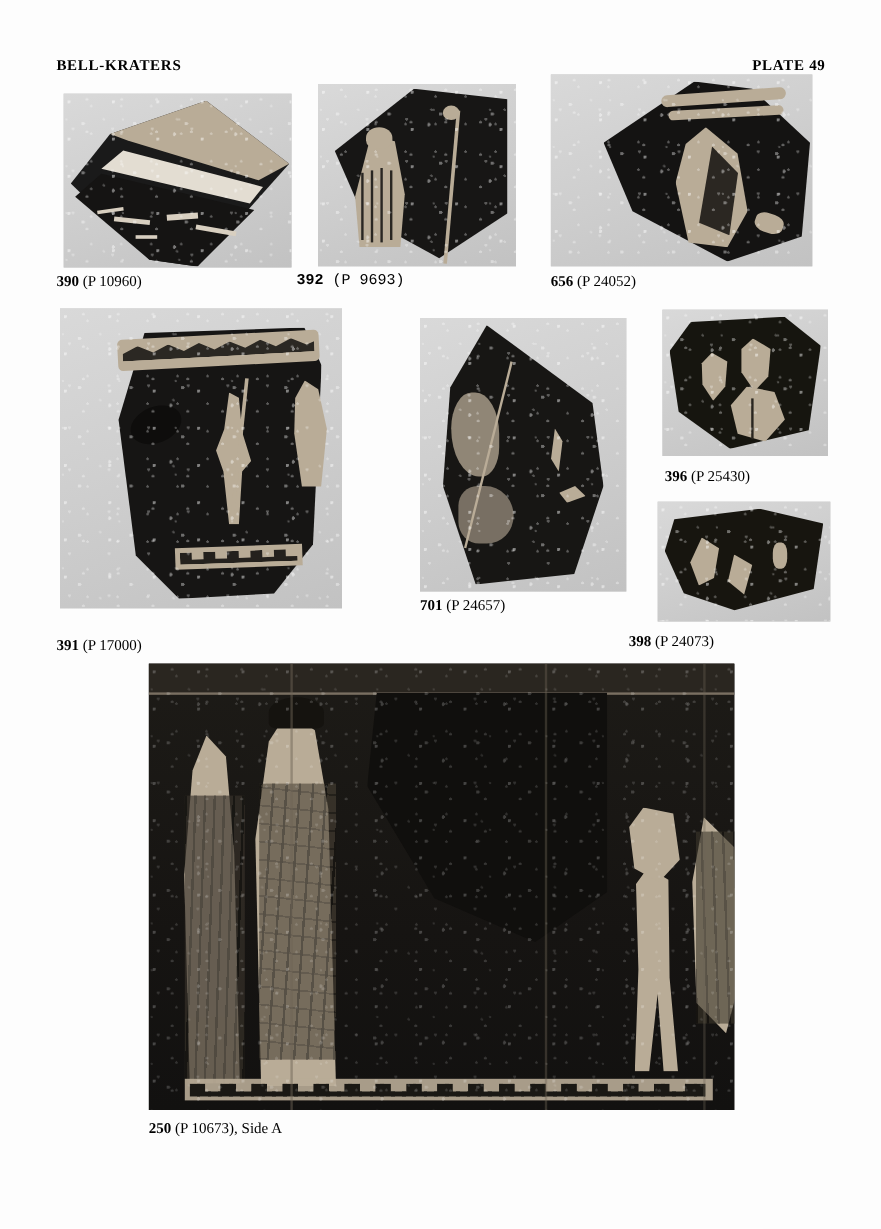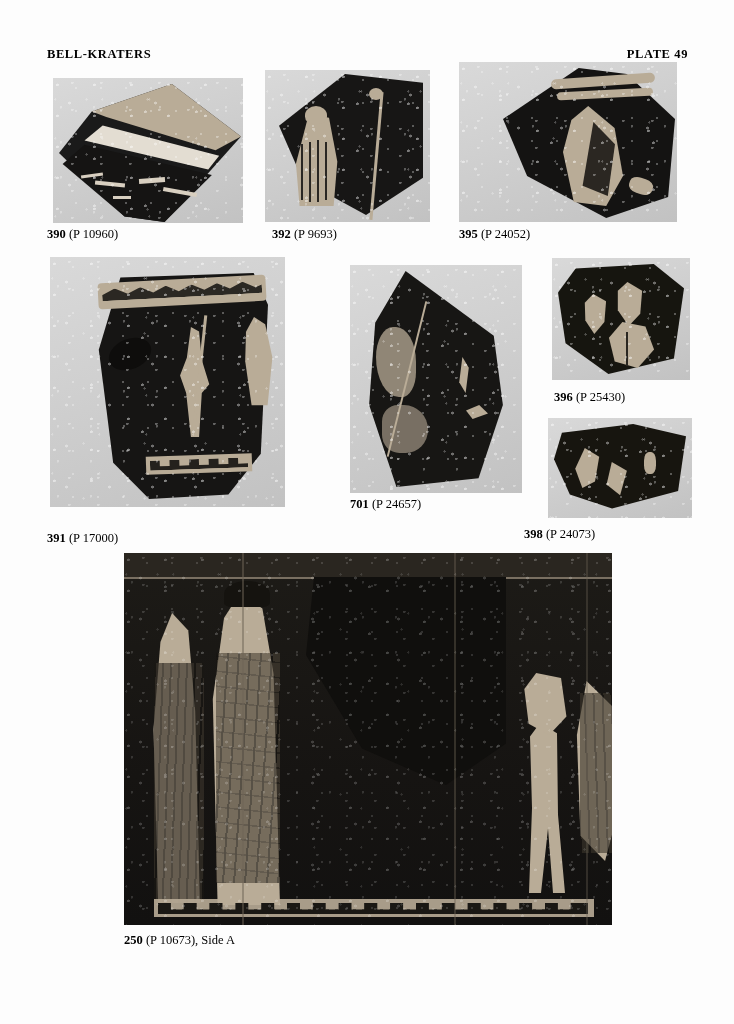--- a/index.html
+++ b/index.html
@@ -82,21 +82,21 @@
     background: #d8cfc0;
   }
   .glaze {
     position: absolute;
     background: #0d0c0b;
   }
   .ochre { background: #b9ac97; }
 
   
   .cap390 { left: 47px;  top: 227px; }
-  .cap392 { left: 272px; top: 227px; }
+  .cap392 { left: 247px; top: 227px; font-family: Liberation Mono, monospace; }
   .cap395 { left: 459px; top: 227px; }
   .cap391 { left: 47px;  top: 531px; }
   .cap393 { left: 350px; top: 497px; }
   .cap396 { left: 554px; top: 390px; }
   .cap398 { left: 524px; top: 527px; }
   .cap399 { left: 124px; top: 933px; }
 </style>
 </head>
 <body>
 
@@ -160,21 +160,21 @@
     <div class="glaze ochre" style="left:98px; top:28px; width:96px; height:8px; border-radius:5px; transform:rotate(-3deg);"></div>
 
     <div class="glaze ochre" style="left:104px; top:44px; width:60px; height:100px;
                 clip-path: polygon(42% 0%, 86% 22%, 100% 70%, 72% 100%, 18% 96%, 0% 46%, 14% 14%);"></div>
     <div class="glaze" style="left:120px; top:60px; width:36px; height:74px; background:#2b2722;
                 clip-path: polygon(40% 0%, 100% 30%, 80% 100%, 10% 86%);"></div>
     <div class="glaze ochre" style="left:170px; top:116px; width:24px; height:16px; border-radius:40%; transform:rotate(18deg);"></div>
     <div class="speck"></div>
   </div>
   <div class="caption cap395">
-    <span><b>395</b> (P 24052)</span>
+    <span><b>656</b> (P 24052)</span>
   </div>
 
   <div class="plate" style="left:50px; top:257px; width:235px; height:250px;">
     <div class="bg"></div>
 
     <div class="sherd" style="left:38px; top:16px; width:180px; height:226px; background:#161514;
                 clip-path: polygon(18% 2%, 92% 0%, 100% 14%, 96% 80%, 78% 98%, 34% 100%, 14% 84%, 6% 34%);"></div>
 
     <div class="glaze ochre" style="left:48px; top:22px; width:168px; height:26px; border-radius:4px; transform:rotate(-3deg);"></div>
     <div class="glaze" style="left:52px; top:28px; width:160px; height:12px; background:#2b2823; transform:rotate(-3deg);

